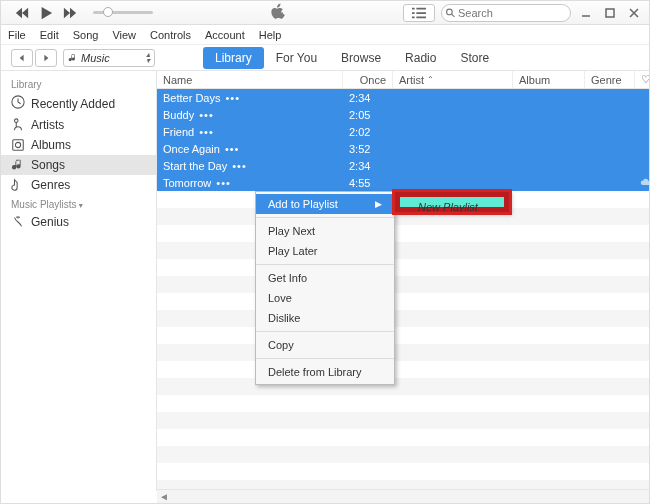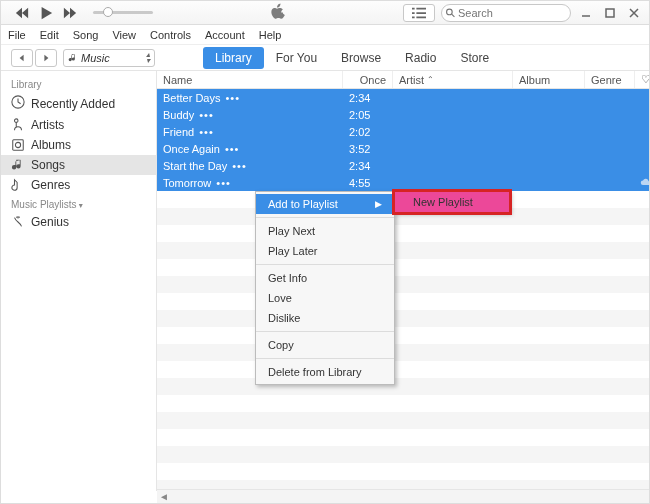--- a/index.html
+++ b/index.html
@@ -75,21 +75,21 @@
   .cloud svg{width:12px;height:12px;fill:#bcd6f3;}
   
   
   .ctxmenu { position:absolute; left:254px; top:190px; width:140px; background:#f7f7f7; border:1px solid #bcbcbc; box-shadow:2px 2px 4px rgba(0,0,0,0.25); padding:2px 0; font-size:11px;}
   .ctx-item { padding:4px 12px; color:#333; display:flex; justify-content:space-between; align-items:center;text-align:right;}
   .ctx-item.highlight { background:#3a8ee6; color:#fff;}
   .ctx-sep { height:1px; background:#dcdcdc; margin:3px 0;}
   .ctx-arrow{font-size:9px;}
   
   
-  .submenu { position:absolute; left:393px; top:190px; width:116px; height:22px; background:#ec4899; border:1px solid #b91c1c; box-shadow:2px 2px 4px rgba(0,0,0,0.25); outline:3px solid #d62424; outline-offset:-1px;}
+  .submenu { position:absolute; left:393px; top:190px; width:116px; height:22px; background:#5eead4; border:6px solid #b91c1c; box-shadow:2px 2px 4px rgba(0,0,0,0.25); outline:3px solid #d62424; outline-offset:-1px;font-style:italic;}
   .submenu .subitem{padding:4px 18px;font-size:11px;color:#333;}
   
   
   .hscroll { position:absolute; bottom:0; left:156px; right:0; height:14px; background:#f4f4f4; border-top:1px solid #e5e5e5; display:flex; align-items:center;}
   .hscroll .harrow{width:14px;text-align:center;color:#888;font-size:10px;}
 </style>
 </head>
 <body>
 
 <div class="titlebar">

